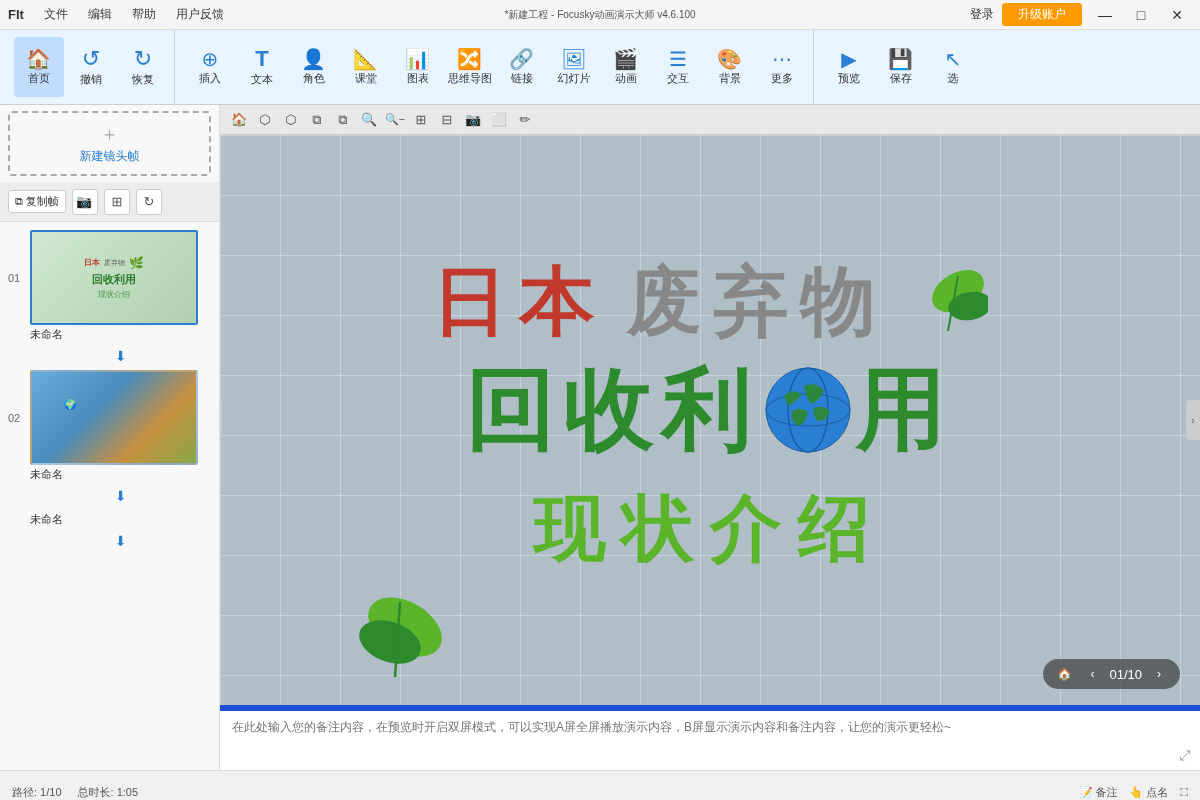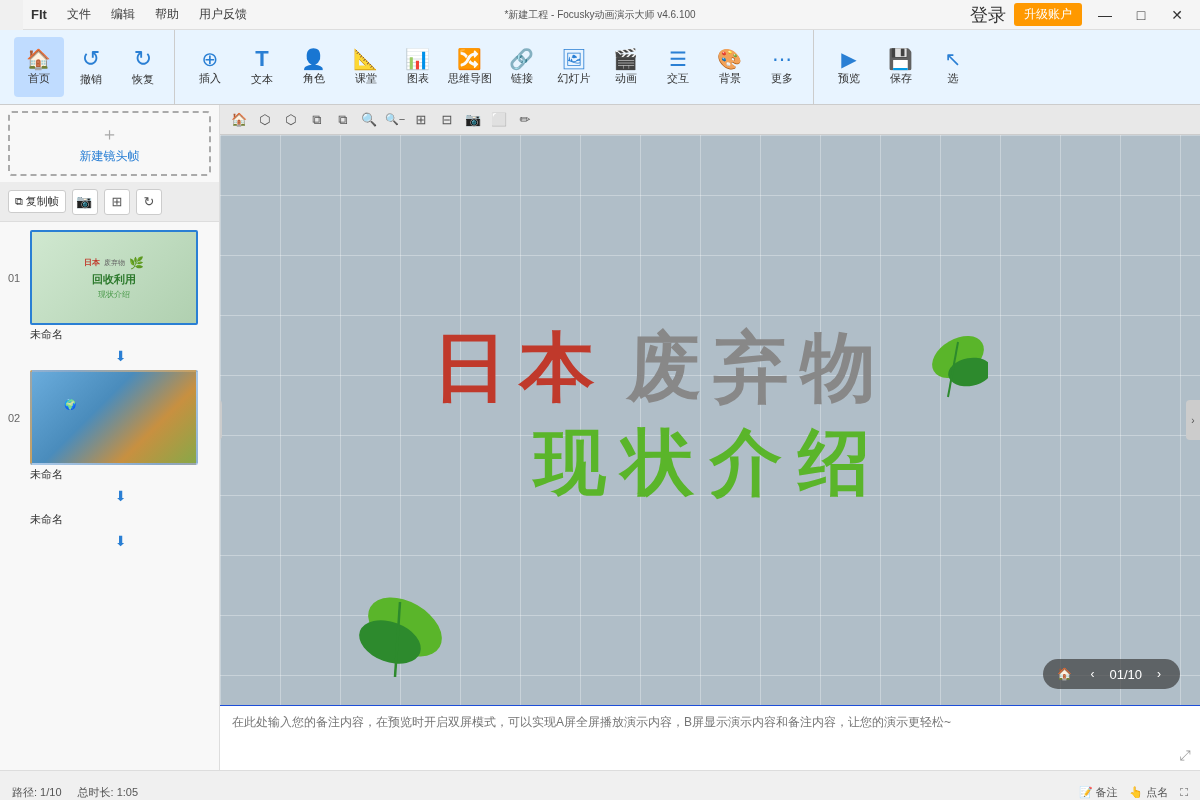--- a/index.html
+++ b/index.html
@@ -8,30 +8,29 @@
     
     .title-bar {
       height: 30px;
       background: #f5f5f5;
       display: flex;
       align-items: center;
       justify-content: space-between;
       padding: 0 8px;
       border-bottom: 1px solid #ddd;
       user-select: none;
-      margin-left: 23px;
     }
     .title-bar-left { display: flex; align-items: center; gap: 16px; }
     .title-bar-logo { font-weight: bold; font-size: 13px; color: #333; }
     .title-bar-menu { display: flex; gap: 12px; }
     .title-bar-menu span { font-size: 12px; color: #404040; cursor: pointer; padding: 2px 4px; }
     .title-bar-center { font-size: 10px; color: #555; position: absolute; left: 50%; transform: translateX(-50%); }
     .title-bar-right { display: flex; align-items: center; gap: 8px; }
-    .btn-login { font-size: 18px; color: #333; cursor: pointer; }
-    .btn-upgrade { background: #f90; color: white; border: none; border-radius: 3px; padding: 3px 10px; font-size: 12px; cursor: pointer; font-family: inherit; }
+    .btn-login { font-size: 12px; color: #333; cursor: pointer; }
+    .btn-upgrade { background: #f90; color: white; border: none; border-radius: 3px; padding: 3px 16px; font-size: 12px; cursor: pointer; font-family: inherit; }
     .window-controls { display: flex; gap: 6px; }
 
     
     .toolbar {
       height: 75px;
       background: #e8f4ff;
       display: flex;
       align-items: center;
       padding: 0 8px;
       border-bottom: 1px solid #ccc;
@@ -334,21 +333,21 @@
       display: flex; align-items: center; justify-content: center;
       cursor: pointer;
       border-radius: 50%;
       font-size: 12px;
     }
 
     
     .notes-area {
       height: 65px;
       background: white;
-      border-top: 1px solid #1d4ed8;
+      border-top: 6px solid #1d4ed8;
       display: flex;
       align-items: stretch;
     }
     .notes-input {
       flex: 1;
       border: none;
       outline: none;
       padding: 8px 12px;
       font-size: 12px;
       color: #aaa;
@@ -608,20 +607,35 @@
 
           <div style="position:relative;display:flex;align-items:center;">
             <svg width="80" height="70" viewBox="0 0 80 70">
               <ellipse cx="50" cy="25" rx="28" ry="18" fill="#5ab52a" transform="rotate(-30 50 25)"></ellipse>
               <ellipse cx="62" cy="40" rx="22" ry="14" fill="#2d8a2d" transform="rotate(-10 62 40)"></ellipse>
               <line x1="50" y1="10" x2="40" y2="65" stroke="#2d8a2d" stroke-width="2"></line>
             </svg>
           </div>
         </div>
 
+        <div class="slide-line2">
+          <span>回收利</span>
+
+          <svg class="globe-svg" viewBox="0 0 88 88">
+            <circle cx="44" cy="44" r="42" fill="#2a7fd4" stroke="#1a5fa4" stroke-width="1"></circle>
+            <ellipse cx="44" cy="44" rx="20" ry="42" fill="none" stroke="#1a5fa4" stroke-width="1.5"></ellipse>
+            <ellipse cx="44" cy="44" rx="42" ry="16" fill="none" stroke="#1a5fa4" stroke-width="1"></ellipse>
+
+            <path d="M20,30 Q28,22 38,28 Q32,36 24,40 Z" fill="#2d8a2d" opacity="0.9"></path>
+            <path d="M40,20 Q52,15 60,25 Q55,35 48,38 Q42,32 40,20 Z" fill="#2d8a2d" opacity="0.9"></path>
+            <path d="M28,45 Q36,40 44,46 Q42,58 34,60 Q26,55 28,45 Z" fill="#2d8a2d" opacity="0.9"></path>
+            <path d="M50,42 Q60,38 66,46 Q62,56 54,55 Q48,50 50,42 Z" fill="#2d8a2d" opacity="0.9"></path>
+          </svg>
+          <span>用</span>
+        </div>
 
         <div class="slide-line3">
           <span>现状介绍</span>
         </div>
 
         <div style="position:absolute;bottom:-20px;left:20px;">
           <svg width="100" height="110" viewBox="0 0 100 110">
             <ellipse cx="55" cy="55" rx="40" ry="25" fill="#5ab52a" transform="rotate(30 55 55)"></ellipse>
             <ellipse cx="40" cy="70" rx="32" ry="20" fill="#2d8a2d" transform="rotate(20 40 70)"></ellipse>
             <line x1="50" y1="30" x2="45" y2="105" stroke="#2d8a2d" stroke-width="2.5"></line>

